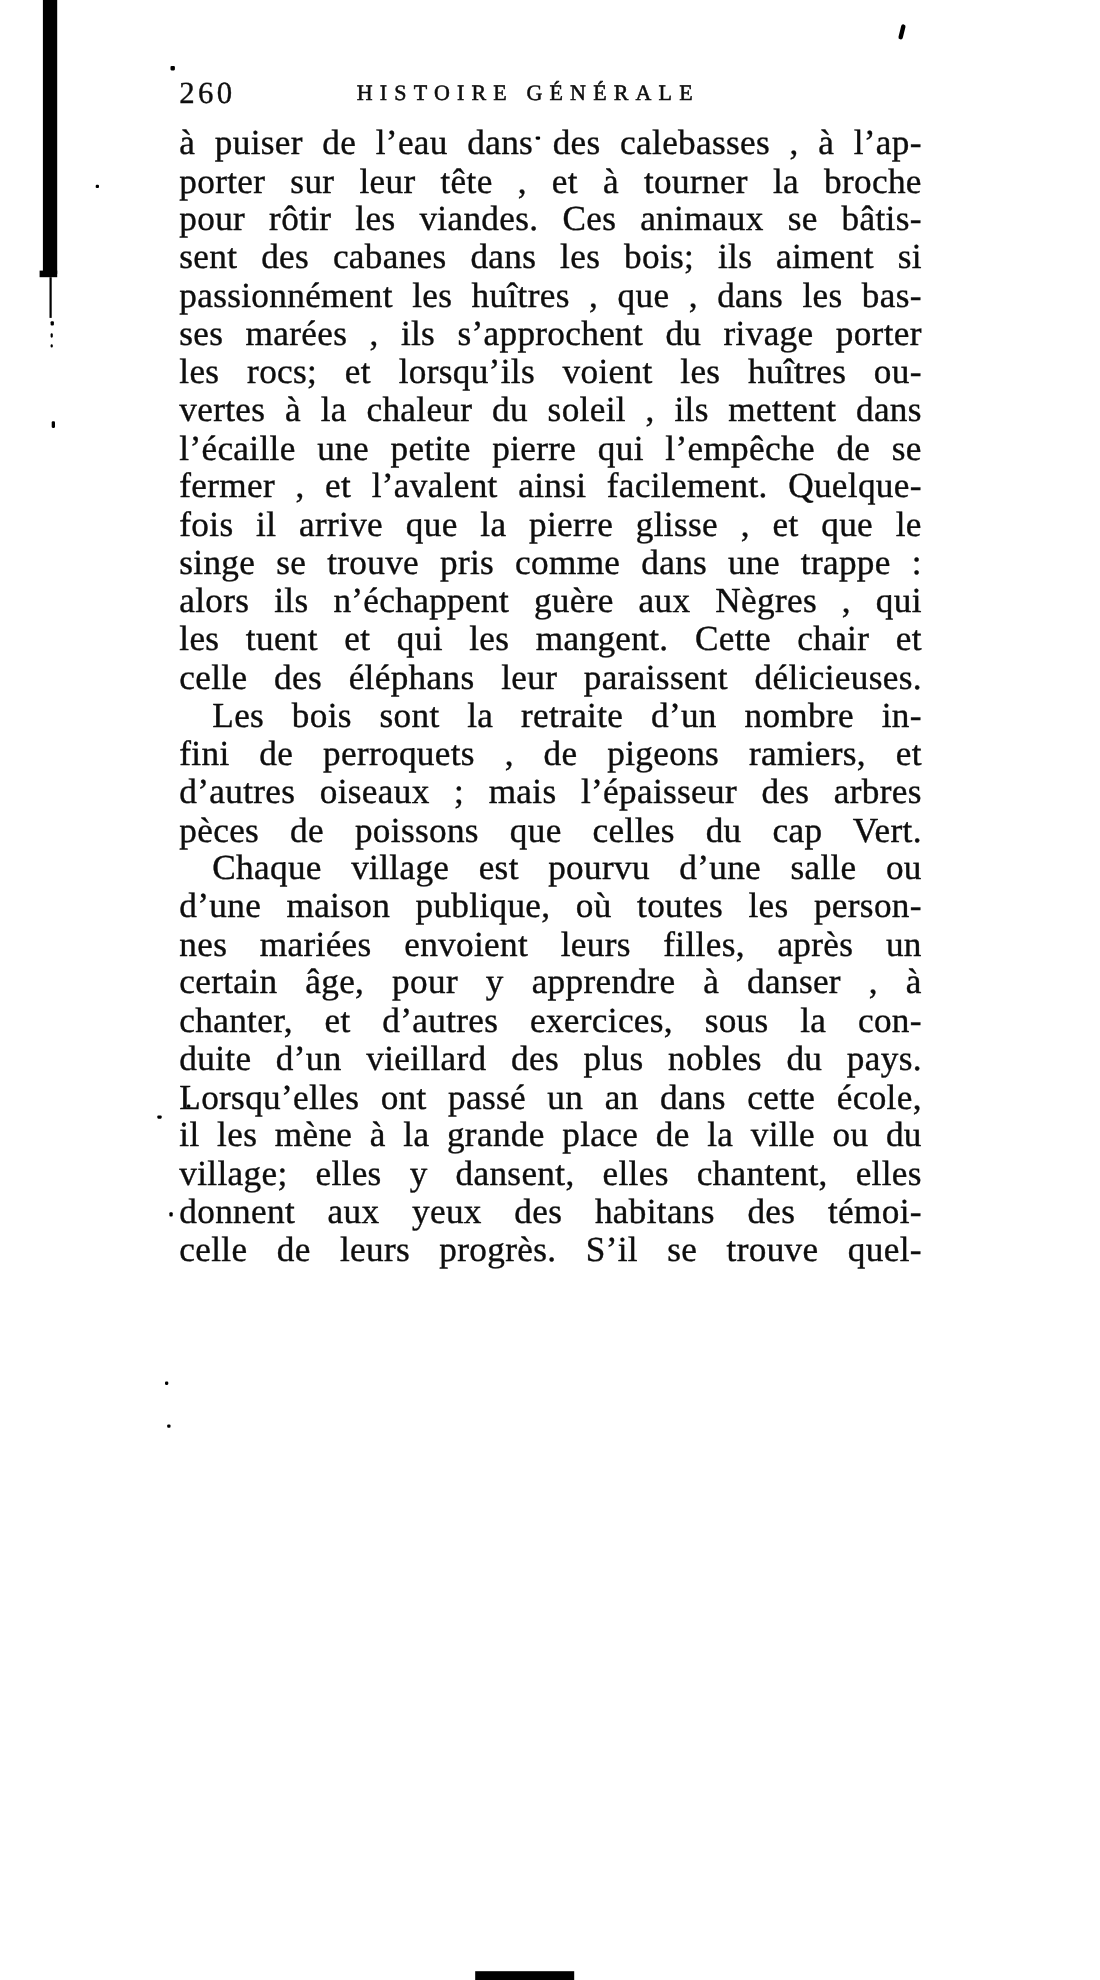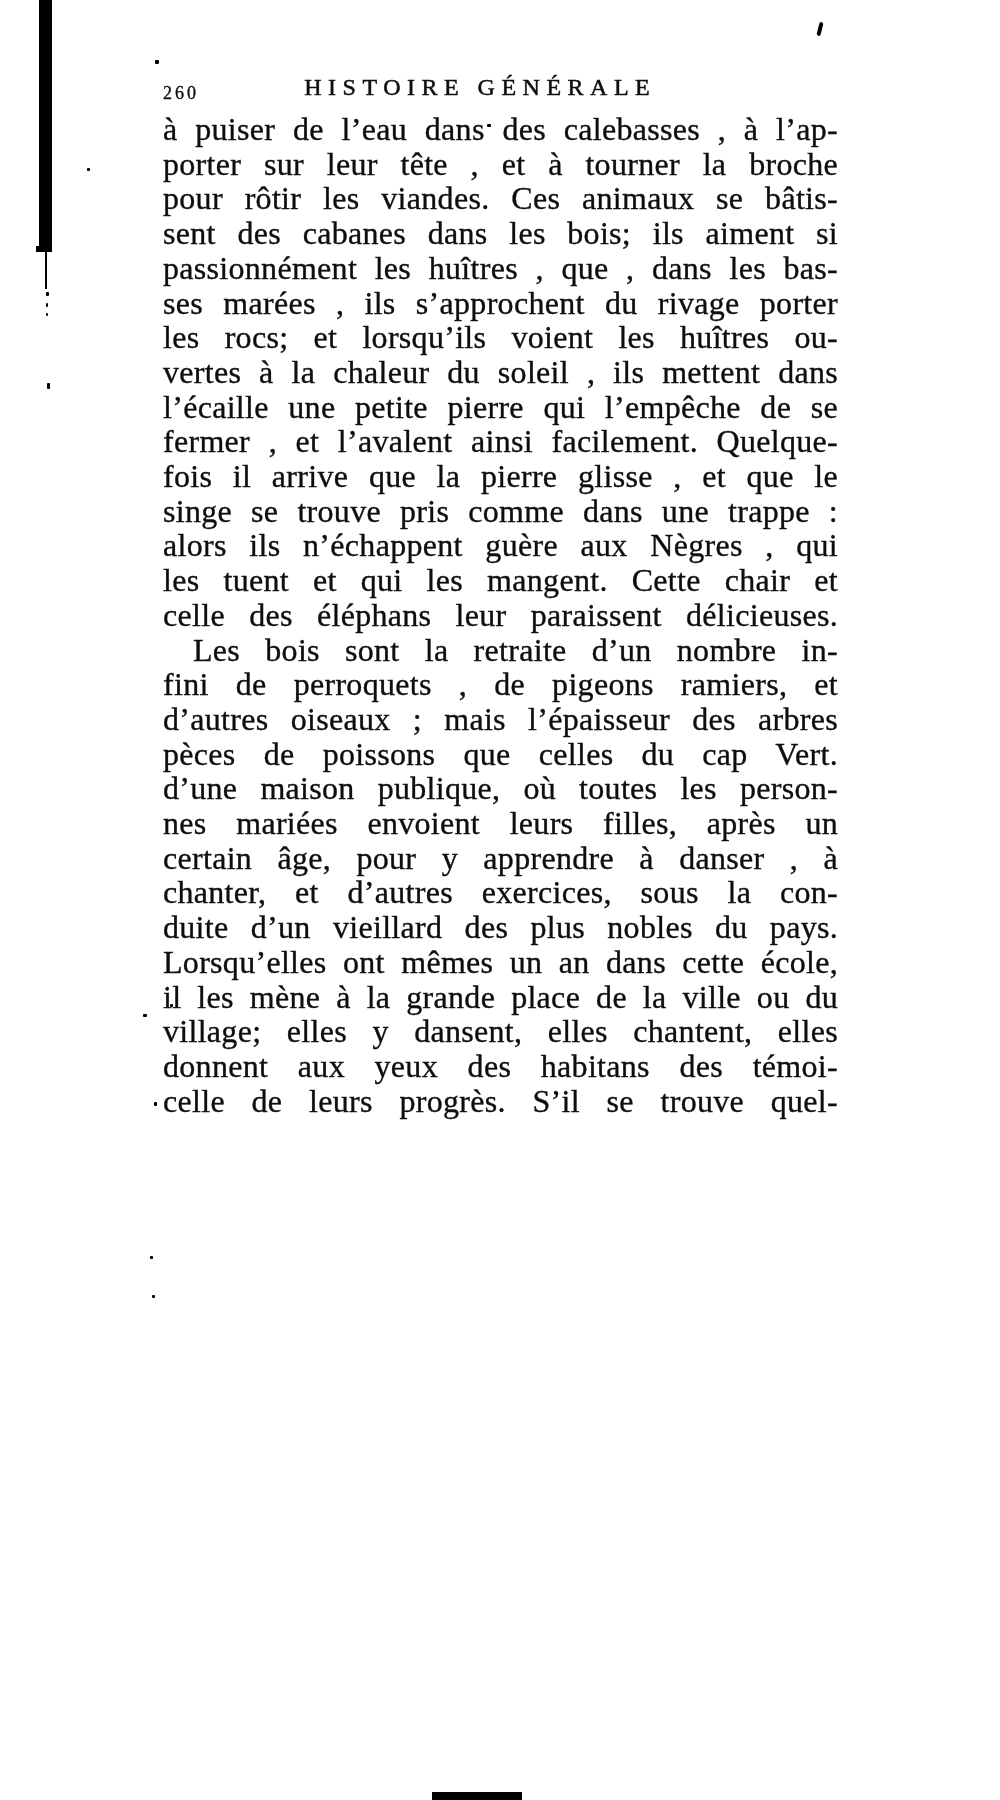--- a/index.html
+++ b/index.html
@@ -21,31 +21,31 @@
   .header {
     position: absolute;
     top: 70px;
     left: 163px;
     width: 675px;
     height: 32px;
   }
   .page-number {
     position: absolute;
     left: 0;
-    top: 13px;
-    font-size: 18px;
+    top: 0;
+    font-size: 28px;
     letter-spacing: 3px;
     -webkit-text-stroke: 0.35px var(--ink, #0e0e0e);
   }
   .running-title {
     position: absolute;
     left: 47%;
     top: 4px;
     transform: translateX(-50%);
-    font-size: 24px;
+    font-size: 20px;
     letter-spacing: 6.5px;
     white-space: nowrap;
     -webkit-text-stroke: 0.5px var(--ink, #0e0e0e);
   }
 
   
   .body-text {
     position: absolute;
     top: 112px;
     left: 163px;
@@ -120,25 +120,26 @@
       <div class="line">fermer , et l’avalent ainsi facilement. Quelque-</div>
       <div class="line">fois il arrive que la pierre glisse , et que le</div>
       <div class="line">singe se trouve pris comme dans une trappe :</div>
       <div class="line">alors ils n’échappent guère aux Nègres , qui</div>
       <div class="line">les tuent et qui les mangent. Cette chair et</div>
       <div class="line">celle des éléphans leur paraissent délicieuses.</div>
       <div class="line indent">Les bois sont la retraite d’un nombre in-</div>
       <div class="line">fini de perroquets , de pigeons ramiers, et</div>
       <div class="line">d’autres oiseaux ; mais l’épaisseur des arbres</div>
       <div class="line">pèces de poissons que celles du cap Vert.</div>
+      <div class="line indent">Chaque village est pourvu d’une salle ou</div>
       <div class="line">d’une maison publique, où toutes les person-</div>
       <div class="line">nes mariées envoient leurs filles, après un</div>
       <div class="line">certain âge, pour y apprendre à danser , à</div>
       <div class="line">chanter, et d’autres exercices, sous la con-</div>
       <div class="line">duite d’un vieillard des plus nobles du pays.</div>
-      <div class="line">Lorsqu’elles ont mêmes un an dans cette école,</div>
+      <div class="line">Lorsqu’elles ont passé un an dans cette école,</div>
       <div class="line">il les mène à la grande place de la ville ou du</div>
       <div class="line">village; elles y dansent, elles chantent, elles</div>
       <div class="line">donnent aux yeux des habitans des témoi-</div>
       <div class="line">celle de leurs progrès. S’il se trouve quel-</div>
     </main>
 
 </div>
 
 </body></html>

